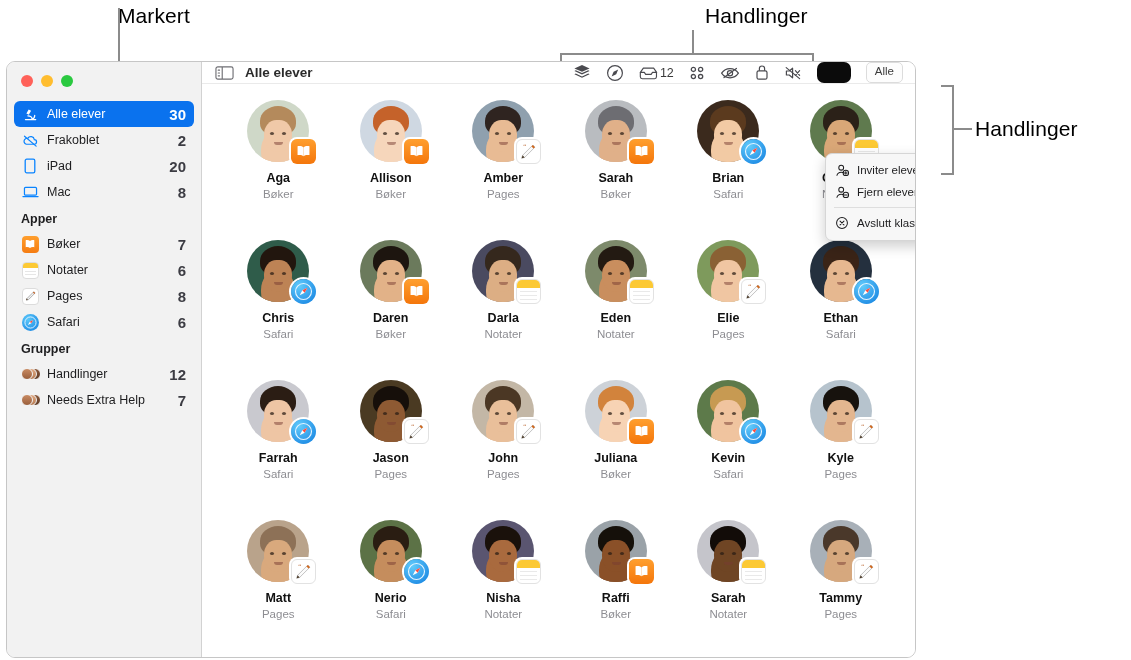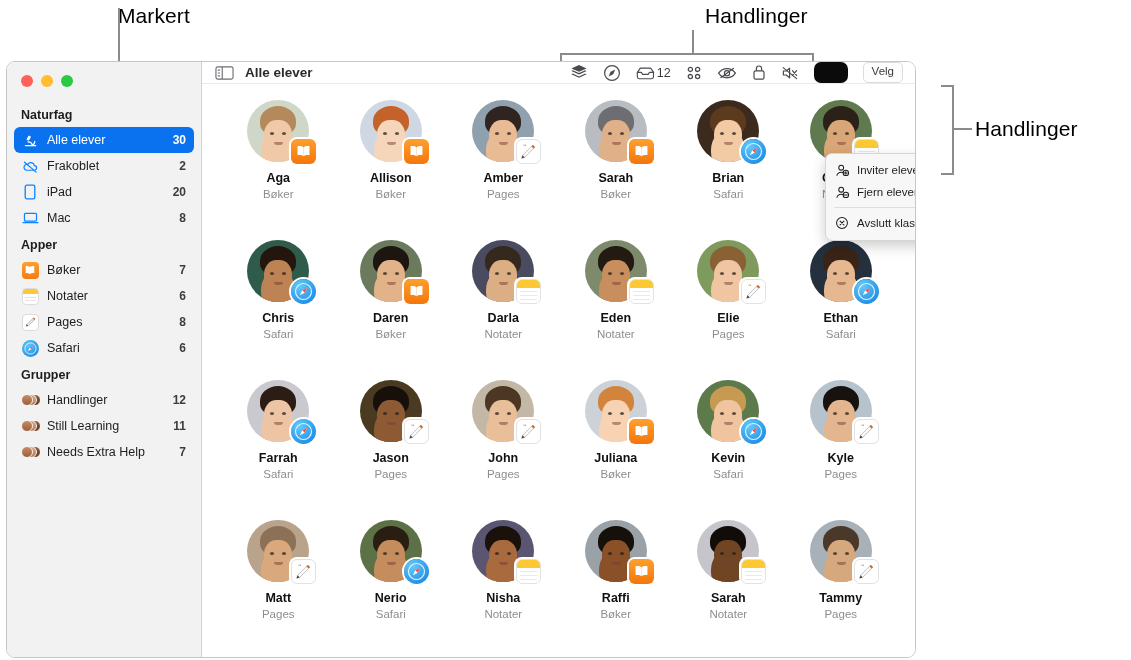--- a/index.html
+++ b/index.html
@@ -59,21 +59,21 @@
     padding: 0 8px 0 7px;
   }
   .sb-row.sel { background: #0a72ee; color: #fff; }
   .sb-row.sel .sb-count { color: #fff; font-weight: bold; }
   .sb-ico {
     width: 18px; height: 18px; margin-right: 8px;
     display: flex; align-items: center; justify-content: center;
     flex: 0 0 18px;
   }
   .sb-label { flex: 1; white-space: nowrap; overflow: hidden; }
-  .sb-count { font-size: 12px; font-weight: bold; color: #3c3c43; }
+  .sb-count { font-size: 15px; font-weight: bold; color: #3c3c43; }
 
   .sb-foot {
     height: 36px; border-top: 1px solid #dcdcdc;
     display: flex; align-items: center; padding-left: 11px;
     font-size: 12.5px; color: #1d1d1f;
   }
   .sb-foot .plus { margin-right: 7px; display:flex; }
 
   
   .app-tile { width: 17px; height: 17px; border-radius: 4px; position: relative; overflow: hidden; }
@@ -193,21 +193,20 @@
 
     <div id="sidebar">
       <div id="traffic">
         <span class="light r"></span>
         <span class="light y"></span>
         <span class="light g"></span>
       </div>
 
       <div class="sb-scroll">
 
-        <div class="sb-header">Naturfag</div>
 
         <div class="sb-row sel">
           <span class="sb-ico">
             <svg width="15" height="15" viewBox="0 0 16 16" fill="none" stroke="#fff" stroke-width="1.3" stroke-linecap="round">
               <path d="M6 2.6l2.6 1.5-2.4 4.2L3.6 6.8z" fill="#fff" stroke="none"></path>
               <path d="M5.2 9.4c2.6 0 4.6 1.6 4.6 3.6"></path>
               <path d="M2.6 13.4h11"></path>
               <path d="M9.6 13c1.8-.6 2.9-2.1 2.9-4"></path>
             </svg>
           </span>
@@ -305,31 +304,20 @@
             <span class="grp">
                 <span class="c"></span>
                 <span class="b"></span>
                 <span class="a"></span>
               </span>
           </span>
           <span class="sb-label">Handlinger</span>
           <span class="sb-count">12</span>
         </div>
 
-        <div class="sb-row">
-          <span class="sb-ico">
-            <span class="grp">
-                <span class="c"></span>
-                <span class="b"></span>
-                <span class="a"></span>
-              </span>
-          </span>
-          <span class="sb-label">Still Learning</span>
-          <span class="sb-count">11</span>
-        </div>
 
         <div class="sb-row">
           <span class="sb-ico">
             <span class="grp">
                 <span class="c"></span>
                 <span class="b"></span>
                 <span class="a"></span>
               </span>
           </span>
           <span class="sb-label">Needs Extra Help</span>
@@ -401,21 +389,21 @@
 
           <span class="tb-btn">
             <svg width="18" height="16" viewBox="0 0 18 16" fill="none" stroke="#4a4a4f" stroke-width="1.2" stroke-linecap="round" stroke-linejoin="round">
               <path d="M8.6 3.2L5.2 6H2.4v4h2.8l3.4 2.8z"></path>
               <path d="M11.4 5.6l4.2 4.8M15.6 5.6l-4.2 4.8"></path>
               <path d="M2.2 2.6l13.4 11"></path>
             </svg>
           </span>
 
           <span id="tb-swatch"></span>
-          <span id="tb-velg">Velg</span>
+          <span id="tb-velg">Alle</span>
         </span>
       </div>
 
       <div id="grid">
           <div class="card">
             <div class="av-wrap">
               <div class="av" style="background:#cfd8c8">
                 <i style="left:-4px;top:-4px;right:-4px;bottom:-4px;background:radial-gradient(ellipse at 50% 118%, #f0c9a8 0 34%, transparent 35%);"></i>
                 <i style="left:14px;top:30px;width:34px;height:40px;border-radius:50% 50% 45% 45%;background:#f0c9a8;"></i>
                 <i style="left:13px;top:6px;width:36px;height:30px;border-radius:50% 50% 42% 42%;background:#b48a5c;"></i>

